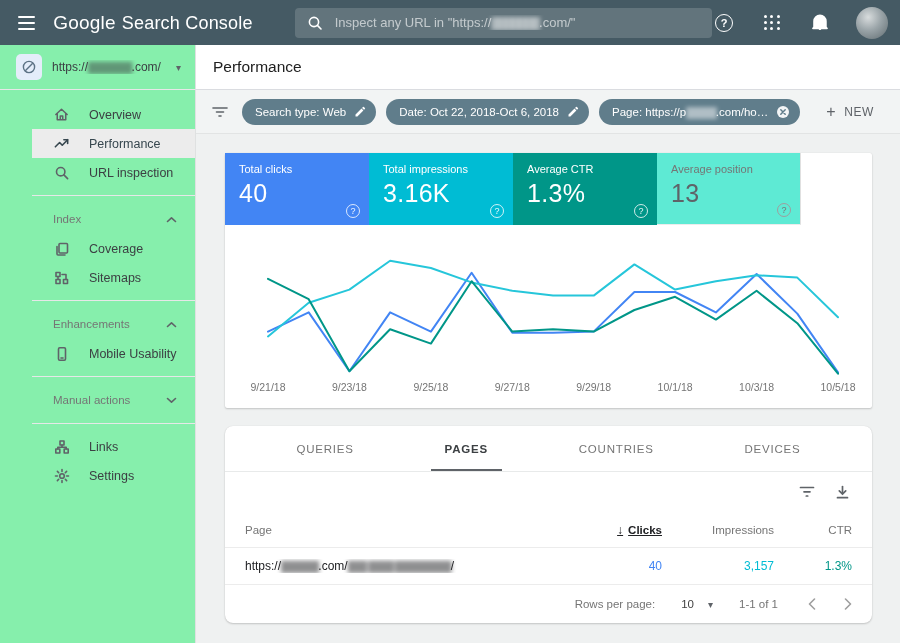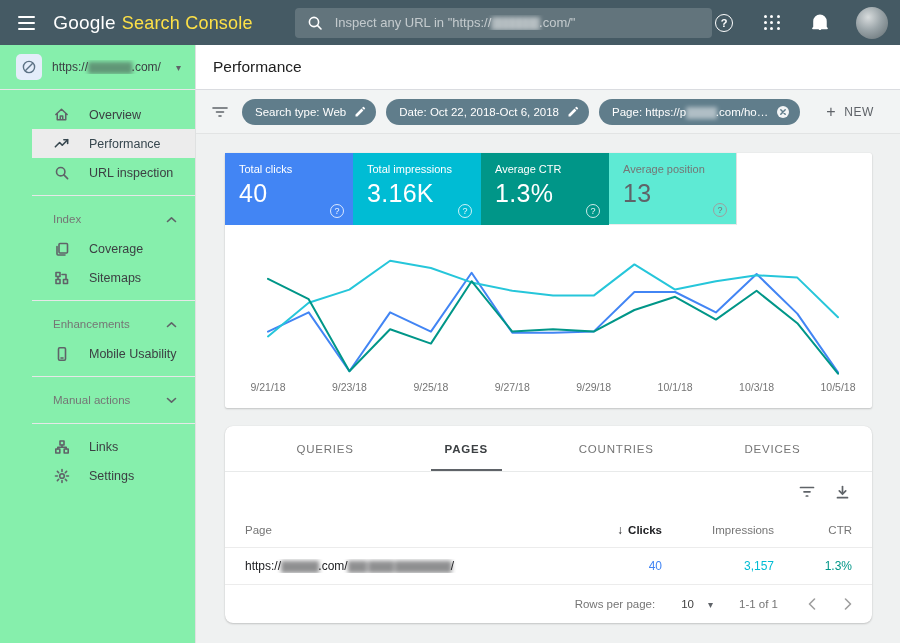--- a/index.html
+++ b/index.html
@@ -5,21 +5,21 @@
   * { margin:0; padding:0; box-sizing:border-box; }
   html,body { width:900px; height:643px; overflow:hidden; }
   body { font-family:"Liberation Sans", sans-serif; background:#eff1f1; color:#202124; }
 
   
   .appbar { height:45px; background:#455a64; display:flex; align-items:center; padding:0 12px 0 14px; }
   .hamburger { width:20px; height:14px; display:flex; flex-direction:column; justify-content:space-between; cursor:pointer; margin:0 18px 0 4px; }
   .hamburger span { height:2px; background:#fff; border-radius:1px; }
   .logo { display:flex; align-items:flex-end; gap:6px; white-space:nowrap; }
   .logo .g1 { color:#fff; font-size:19px; font-weight:500; letter-spacing:.2px; }
-  .logo .g2 { color:#fde047; font-size:18px; font-weight:400; letter-spacing:.2px; }
+  .logo .g2 { color:#ffffff; font-size:18px; font-weight:400; letter-spacing:.2px; }
   .searchbox { margin-left:42px; width:478px; height:30px; background:rgba(255,255,255,.16); border-radius:4px; display:flex; align-items:center; padding:0 12px; cursor:text; }
   .searchbox .mag { margin-right:12px; flex:none; }
   .searchbox .ph { color:rgba(255,255,255,.62); font-size:13px; white-space:nowrap; overflow:hidden; }
   .appbar-right { margin-left:auto; display:flex; align-items:center; gap:24px; }
   .icbtn { width:24px; height:24px; display:flex; align-items:center; justify-content:center; cursor:pointer; }
   .helpcirc { width:18px; height:18px; border:1.5px solid #fff; border-radius:50%; color:#fff; font-size:11px; font-weight:700; display:flex; align-items:center; justify-content:center; }
   .grid9 { width:16px; height:16px; display:grid; grid-template-columns:repeat(3,1fr); gap:3px; }
   .grid9 i { width:3px; height:3px; background:#fff; border-radius:50%; }
   .avatar { width:32px; height:32px; border-radius:50%; background:radial-gradient(circle at 38% 32%, #d8dcdd 0%, #9aa4a8 45%, #5f6b70 100%); cursor:pointer; }
 
@@ -49,21 +49,21 @@
   .chip { height:26px; background:#607d8b; border-radius:13px; display:flex; align-items:center; padding:0 10px 0 13px; color:#fff; font-size:11.5px; white-space:nowrap; cursor:pointer; gap:8px; }
   .chip svg { flex:none; }
   .newbtn { display:flex; align-items:center; gap:8px; margin-left:8px; color:#5f6368; font-size:12px; font-weight:500; letter-spacing:.6px; cursor:pointer; padding:6px 8px; }
   .newbtn .plus { font-size:16px; font-weight:400; }
 
   .content { flex:1; padding:19px 28px 0 29px; overflow:hidden; }
   .panel { background:#fff; border-radius:2px; box-shadow:0 1px 2px rgba(0,0,0,.18), 0 0 1px rgba(0,0,0,.12); }
 
   
   .cards { display:flex; }
-  .card { width:128px; height:72px; padding:10px 12px 6px 14px; position:relative; cursor:pointer; flex:none; }
+  .card { width:144px; height:72px; padding:10px 12px 6px 14px; position:relative; cursor:pointer; flex:none; }
   .card .clabel { font-size:11px; }
   .card .cvalue { font-size:25px; margin-top:4px; font-weight:400; letter-spacing:.3px; }
   .card .qm { position:absolute; right:9px; bottom:7px; width:14px; height:14px; border:1px solid rgba(255,255,255,.8); border-radius:50%; font-size:9px; display:flex; align-items:center; justify-content:center; color:rgba(255,255,255,.9); }
   .card.clicks { background:#4285f4; color:#fff; }
   .card.impr { background:#00bcd4; color:#fff; }
   .card.ctr { background:#009688; color:#fff; }
   .card.pos { background:#5eead4; border-right:1px solid #e0e0e0; border-bottom:1px solid #ececec; }
   .card.pos .clabel { color:#757575; }
   .card.pos .cvalue { color:#5f6368; }
   .card.pos .qm { border-color:#9e9e9e; color:#757575; }
@@ -79,21 +79,21 @@
   .tab.active::after { content:""; position:absolute; left:0; right:0; bottom:0; height:2px; background:#5f6368; }
   .ttoolbar { height:40px; display:flex; align-items:center; justify-content:flex-end; gap:20px; padding-right:22px; }
   .ttoolbar .icbtn2 { cursor:pointer; display:flex; }
   .thead, .trow { display:flex; align-items:center; padding:0 20px; }
   .thead { height:36px; font-size:11.5px; color:#757575; border-bottom:1px solid #ececec; }
   .trow { height:37px; font-size:12px; border-bottom:1px solid #ececec; }
   .col-page { flex:1; display:flex; align-items:center; min-width:0; white-space:nowrap; overflow:hidden; }
   .col-clicks { width:100px; text-align:right; flex:none; }
   .col-impr { width:112px; text-align:right; flex:none; }
   .col-ctr { width:78px; text-align:right; flex:none; }
-  .sorthead { font-weight:700; color:#202124; }
+  .sorthead { font-weight:700; color:#202124;text-decoration:underline; }
   .sortarrow { font-size:12px; margin-right:5px; color:#202124; }
   .v-clicks { color:#4285f4; }
   .v-impr { color:#00bcd4; }
   .v-ctr { color:#009688; }
   .tfoot { height:38px; display:flex; align-items:center; justify-content:flex-end; gap:26px; padding-right:20px; font-size:11.5px; color:#757575; }
   .rpp-val { color:#424242; display:flex; align-items:center; gap:8px; cursor:pointer; }
   .pagenav { display:flex; gap:28px; align-items:center; margin-left:4px; }
   .pagenav .pbtn { cursor:pointer; display:flex; }
 
   .blur { filter:blur(2px); opacity:.5; letter-spacing:-1px; font-size:.85em; }

